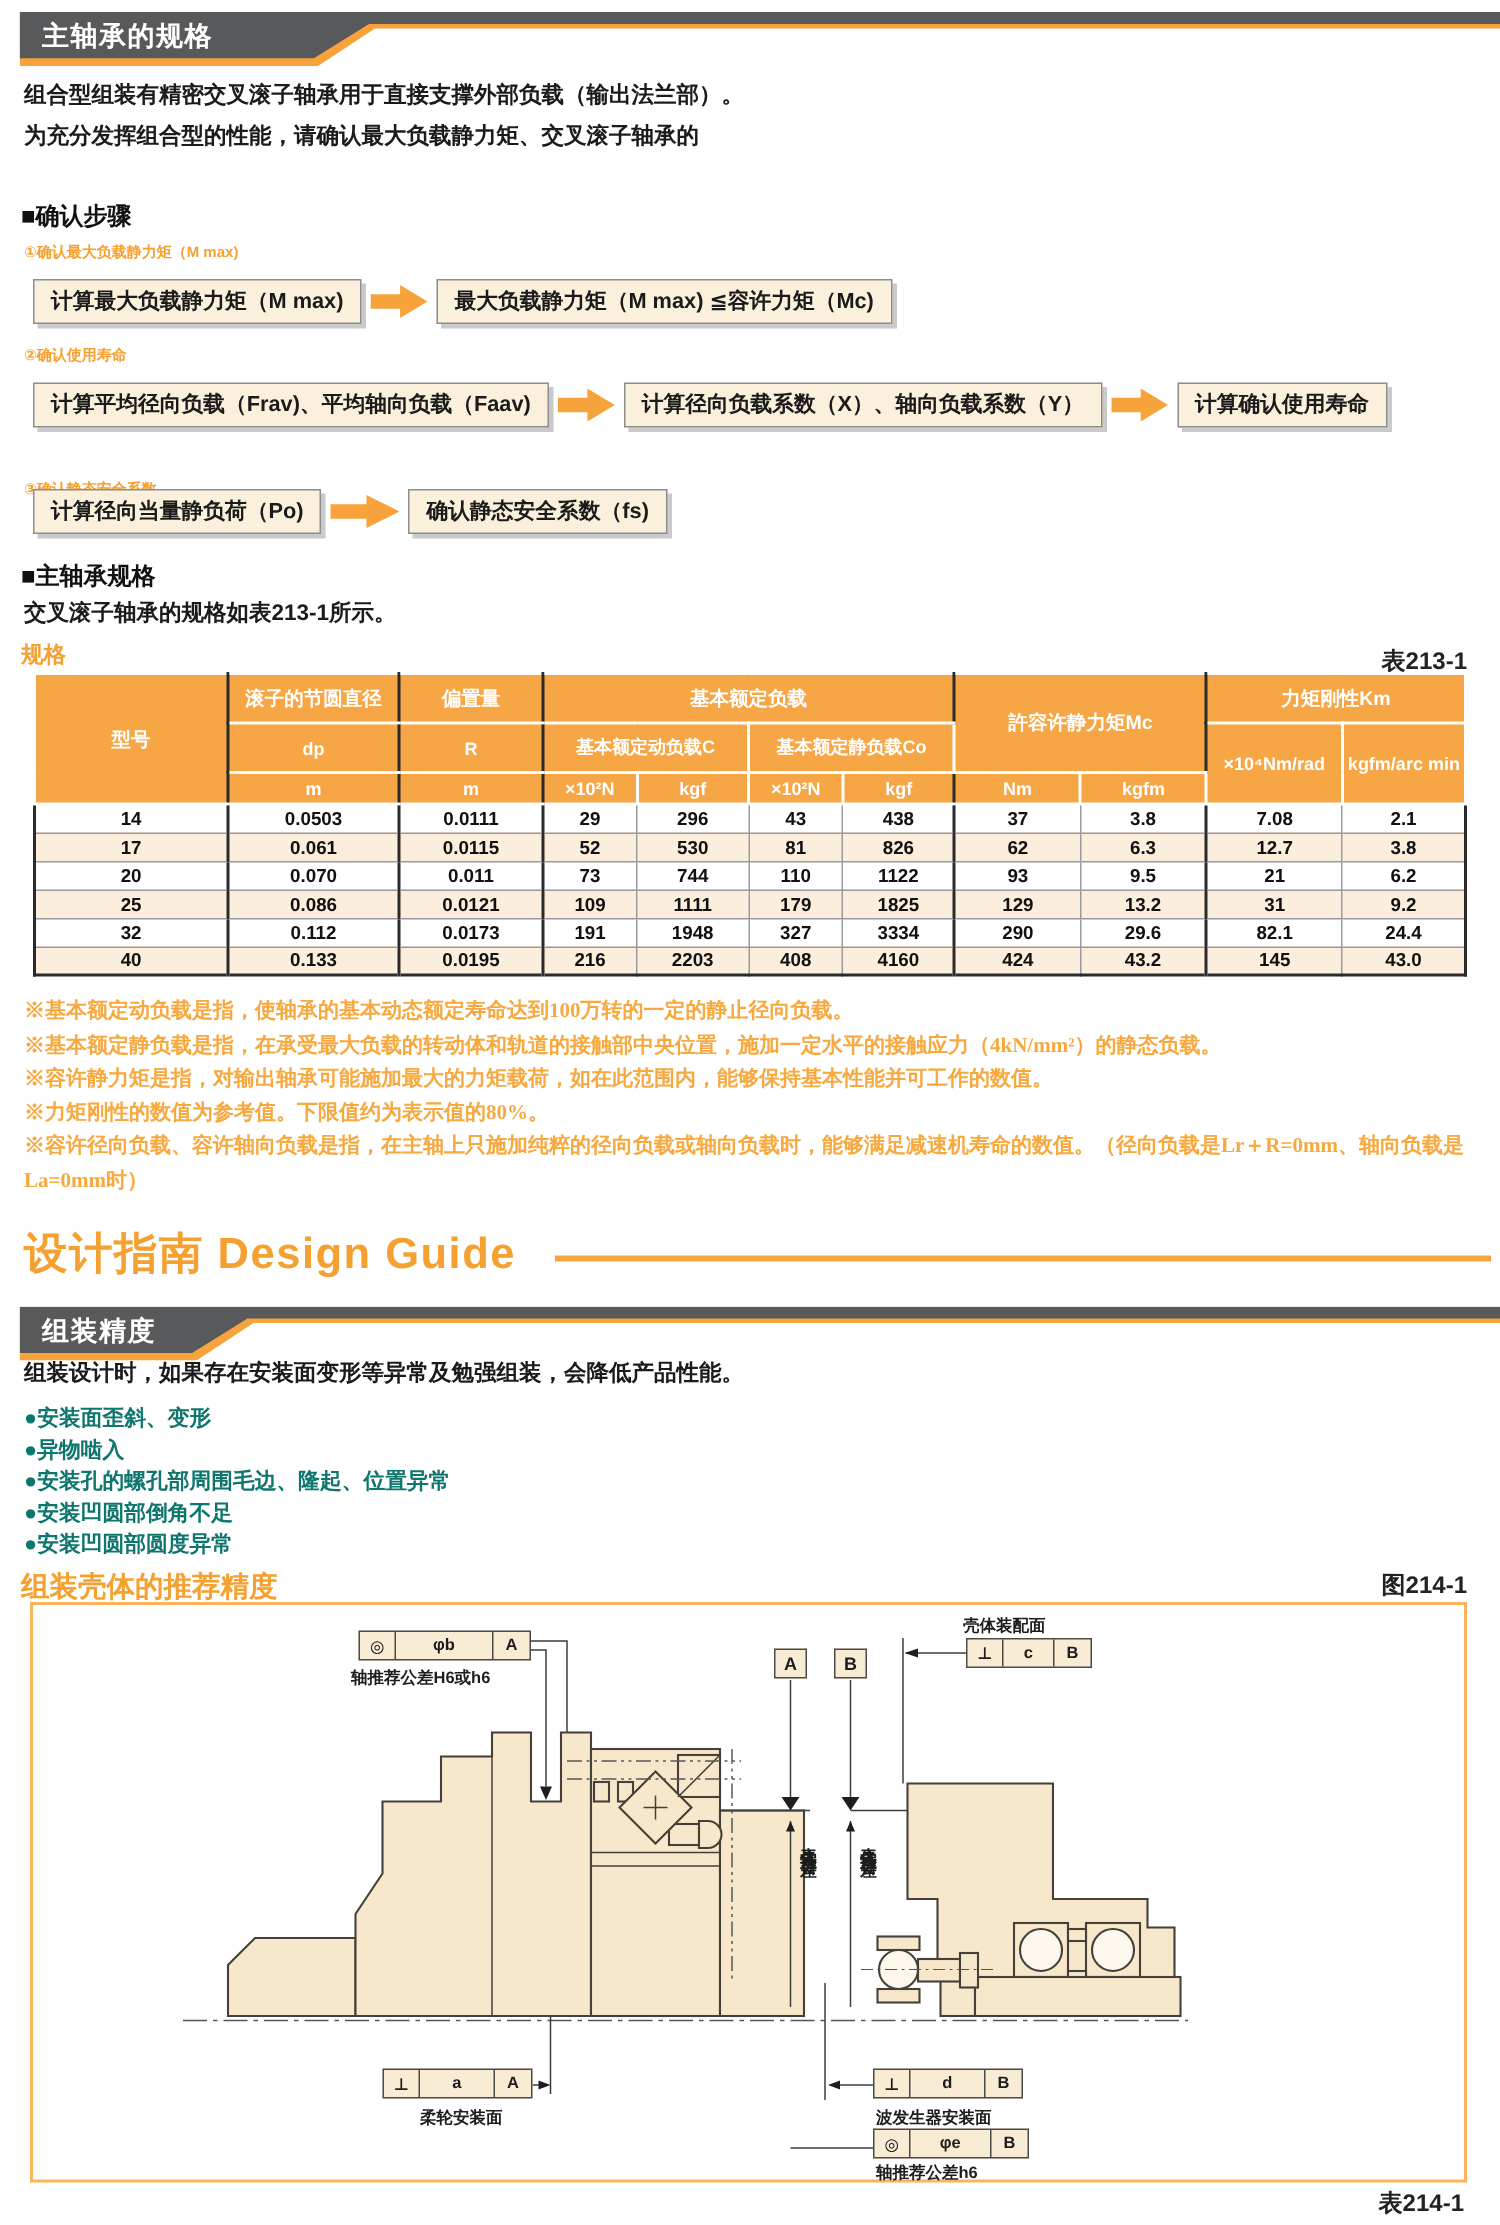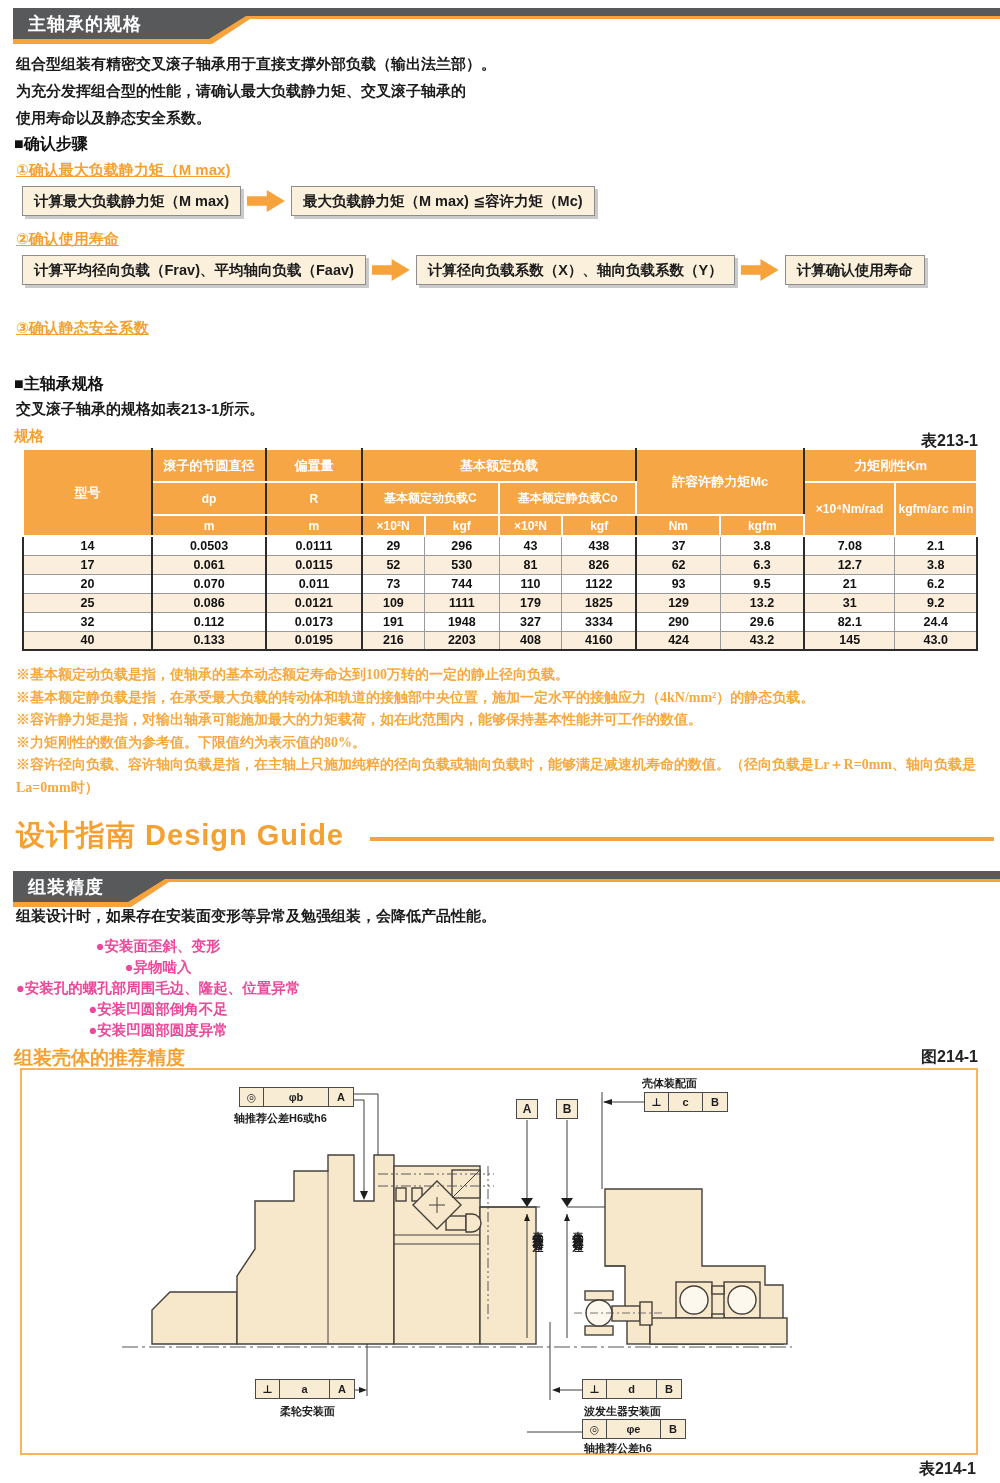--- a/index.html
+++ b/index.html
@@ -22,21 +22,21 @@
   .banner .bg-g{position:absolute;left:0;top:0;right:0;height:34px;background:var(--gray);}
   .banner-a .bg-o{clip-path:polygon(0 0,100% 0,100% 9px,237px 9px,199px 34px,0 34px);}
   .banner-a .bg-g{clip-path:polygon(0 0,100% 0,100% 8px,233px 8px,196px 31px,0 31px);}
   .banner-b .bg-o{clip-path:polygon(0 0,100% 0,100% 9px,156px 9px,118px 34px,0 34px);}
   .banner-b .bg-g{clip-path:polygon(0 0,100% 0,100% 8px,152px 8px,115px 31px,0 31px);}
   .banner .t{position:absolute;left:15px;top:4px;color:#fff;font-size:18px;font-weight:700;letter-spacing:1px;}
 
   .abs{position:absolute;}
   .body-txt{font-size:15px;font-weight:700;color:#1b1b1b;line-height:27px;}
   .h-black{font-size:16px;font-weight:700;color:#111;}
-  .step-label{font-size:15px;font-weight:700;color:var(--accent-txt);text-decoration:underline;}
+  .step-label{font-size:10px;font-weight:700;color:var(--accent-txt);}
 
   .flow{display:flex;align-items:center;}
   .fbox{height:30px;line-height:28px;padding:0 11px;background:var(--cream);
         border:1px solid #8d8d8d;box-shadow:3px 3px 0 rgba(150,150,150,.5);
         font-size:14.5px;font-weight:700;color:#1b1b1b;white-space:nowrap;}
   .farrow{width:38px;height:22px;margin:0 6px;background:var(--accent);
         clip-path:polygon(0 28%,52% 28%,52% 0,100% 50%,52% 100%,52% 72%,0 72%);}
 
   .lbl-orange{font-size:15px;font-weight:700;color:var(--accent-txt);}
   .ref-txt{font-size:16px;font-weight:700;color:#222;}
@@ -48,21 +48,21 @@
   table.spec tr.h2 th{height:33px;font-size:12px;}
   table.spec tr.h3 th{height:21px;font-size:12px;}
   table.spec td{height:19px;border:1px solid #9a9a9a;text-align:center;
         font-size:12.5px;font-weight:600;color:#111;}
   table.spec tbody tr:nth-child(even){background:var(--row-alt);}
   table.spec .gs{border-right:2px solid var(--dark) !important;}
   table.spec td:nth-child(1),table.spec td:nth-child(2),table.spec td:nth-child(3),
   table.spec td:nth-child(7),table.spec td:nth-child(9){border-right:2px solid var(--dark);}
 
   .notes .li{font-size:14px;font-weight:600;color:#F7A93F;line-height:22.5px;font-family:Liberation Serif, serif;}
-  .bullets .li{font-size:14.5px;font-weight:700;color:#ec4899;line-height:21px;text-align:center;}
+  .bullets .li{font-size:14.5px;font-weight:700;color:#0f766e;line-height:21px;}
 
   .dg-head{display:flex;align-items:center;}
   .dg-title{font-size:29px;font-weight:700;color:var(--accent-txt);letter-spacing:1px;white-space:nowrap;}
   .dg-rule{flex:1;height:4px;background:var(--accent);margin-left:26px;margin-top:6px;}
 
   
   .diagram{position:absolute;left:20px;top:1068px;width:958px;height:387px;
         border:2px solid #F9B45C;background:#fff;}
   .diagram svg{position:absolute;left:0;top:0;}
   .co{position:absolute;display:flex;height:20px;background:#F8ECD4;border:1px solid #4a4a4a;
@@ -84,21 +84,20 @@
 
   <div class="banner banner-a abs" style="top:8px;">
     <div class="bg-o"></div>
     <div class="bg-g"></div>
     <div class="t">主轴承的规格</div>
   </div>
 
   <div class="abs body-txt" style="left:16px;top:50px;width:960px;">
       <div class="li">组合型组装有精密交叉滚子轴承用于直接支撑外部负载（输出法兰部）。</div>
       <div class="li">为充分发挥组合型的性能，请确认最大负载静力矩、交叉滚子轴承的</div>
-      <div class="li">使用寿命以及静态安全系数。</div>
     </div>
 
   <div class="abs h-black" style="left:14px;top:134px;">■确认步骤</div>
 
   <div class="abs step-label" style="left:16px;top:161px;">①确认最大负载静力矩（M max)</div>
   <div class="abs flow" style="left:22px;top:186px;">
     <div class="fbox">计算最大负载静力矩（M max)</div>
     <div class="farrow"></div>
     <div class="fbox">最大负载静力矩（M max) ≦容许力矩（Mc)</div>
   </div>
@@ -106,20 +105,25 @@
   <div class="abs step-label" style="left:16px;top:230px;">②确认使用寿命</div>
   <div class="abs flow" style="left:22px;top:255px;">
     <div class="fbox">计算平均径向负载（Frav)、平均轴向负载（Faav)</div>
     <div class="farrow"></div>
     <div class="fbox">计算径向负载系数（X）、轴向负载系数（Y）</div>
     <div class="farrow"></div>
     <div class="fbox">计算确认使用寿命</div>
   </div>
 
   <div class="abs step-label" style="left:16px;top:299px;margin-top:20px;">③确认静态安全系数</div>
+  <div class="abs flow" style="left:22px;top:326px;">
+    <div class="fbox">计算径向当量静负荷（Po)</div>
+    <div class="farrow" style="width:46px;"></div>
+    <div class="fbox">确认静态安全系数（fs)</div>
+  </div>
 
   <div class="abs h-black" style="left:14px;top:374px;">■主轴承规格</div>
   <div class="abs body-txt" style="left:16px;top:398px;line-height:22px;">交叉滚子轴承的规格如表213-1所示。</div>
   <div class="abs lbl-orange" style="left:14px;top:427px;">规格</div>
   <div class="abs ref-txt" style="right:22px;top:431px;">表213-1</div>
 
   <table class="spec abs" style="left:22px;top:448px;">
     <colgroup>
       <col style="width:13.5%">
         <col style="width:12%">

